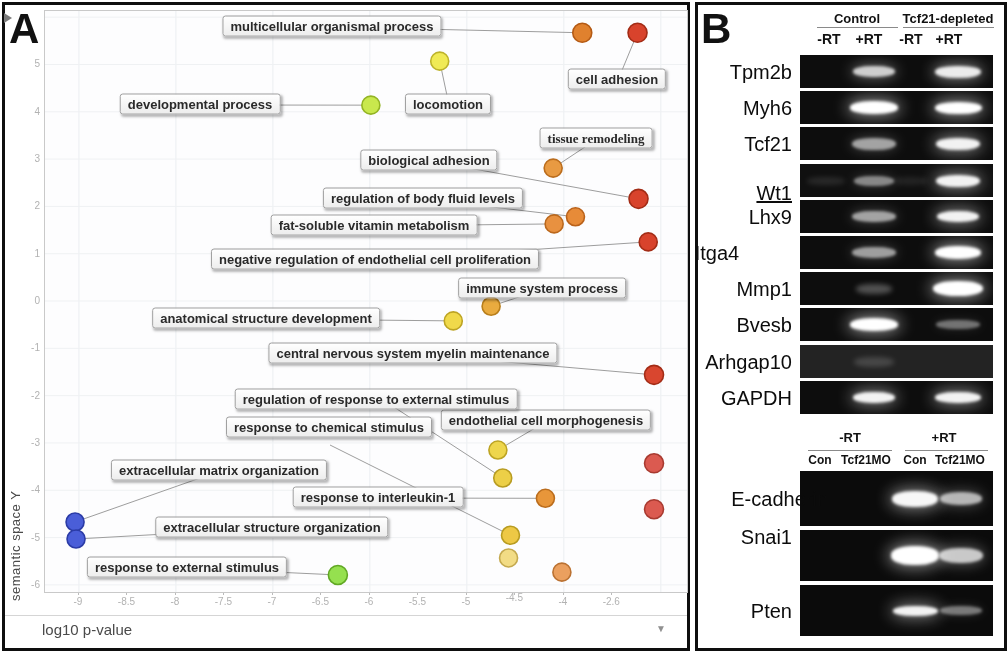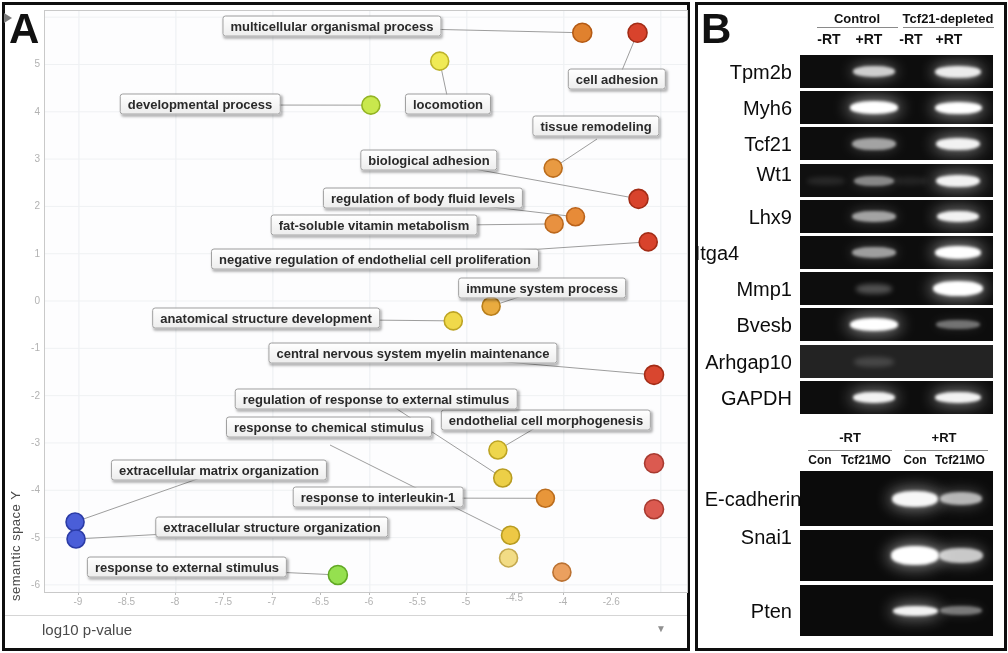--- a/index.html
+++ b/index.html
@@ -112,21 +112,21 @@
         <circle cx="609.0271903323263" cy="498.2027687296417" r="9.5" fill="#db5a50" stroke="#a83a30" stroke-width="1.6"></circle>
         <circle cx="463.55891238670694" cy="546.9348534201954" r="9" fill="#f2dc85" stroke="#c4a94e" stroke-width="1.6"></circle>
         <circle cx="516.8972809667674" cy="561.128664495114" r="9" fill="#eba05f" stroke="#bb7232" stroke-width="1.6"></circle>
       </svg>
   </div>
   <div id="labelsLayer">
       <div class="term-label" style="left: 332px; top: 26px; text-align: right;">multicellular organismal process</div>
       <div class="term-label" style="left: 617px; top: 79px;">cell adhesion</div>
       <div class="term-label" style="left: 448px; top: 104px;">locomotion</div>
       <div class="term-label" style="left: 200px; top: 104px;">developmental process</div>
-      <div class="term-label" style="left: 596px; top: 126px;">tissue remodeling</div>
+      <div class="term-label" style="left: 596px; top: 138px; font-family: Liberation Serif, serif;">tissue remodeling</div>
       <div class="term-label" style="left: 429px; top: 160px;">biological adhesion</div>
       <div class="term-label" style="left: 423px; top: 198px;">regulation of body fluid levels</div>
       <div class="term-label" style="left: 374px; top: 225px;">fat-soluble vitamin metabolism</div>
       <div class="term-label" style="left: 375px; top: 259px;">negative regulation of endothelial cell proliferation</div>
       <div class="term-label" style="left: 542px; top: 288px;">immune system process</div>
       <div class="term-label" style="left: 266px; top: 318px;">anatomical structure development</div>
       <div class="term-label" style="left: 413px; top: 353px;">central nervous system myelin maintenance</div>
       <div class="term-label" style="left: 546px; top: 420px;">endothelial cell morphogenesis</div>
       <div class="term-label" style="left: 376px; top: 399px;">regulation of response to external stimulus</div>
       <div class="term-label" style="left: 378px; top: 497px;">response to interleukin-1</div>
@@ -202,21 +202,21 @@
         <div class="band" style="left: 52px; top: 10.5px; width: 44px; height: 12px; opacity: 0.62; filter: blur(1.6px); box-shadow: rgba(255, 255, 255, 0.31) 0px 0px 11.58px 1.86px;"></div>
         <div class="band" style="left: 136px; top: 10.5px; width: 44px; height: 12px; opacity: 0.95; filter: blur(1.6px); box-shadow: rgba(255, 255, 255, 0.47) 0px 0px 14.55px 2.85px;"></div>
       </div>
       <div class="gene-label" style="left: 642px; top: 132.5px;">Tcf21</div>
       <div class="gel-row" style="left: 800px; top: 164px; width: 193px; height: 33px; background: rgb(16, 16, 16);">
         <div class="band" style="left: 7px; top: 12.5px; width: 38px; height: 8px; opacity: 0.1; filter: blur(2.5px);"></div>
         <div class="band" style="left: 54px; top: 11.5px; width: 40px; height: 10px; opacity: 0.5; filter: blur(1.6px); box-shadow: rgba(255, 255, 255, 0.25) 0px 0px 10.5px 1.5px;"></div>
         <div class="band" style="left: 92px; top: 12.5px; width: 36px; height: 8px; opacity: 0.08; filter: blur(2.5px);"></div>
         <div class="band" style="left: 136px; top: 10.5px; width: 44px; height: 12px; opacity: 0.95; filter: blur(1.6px); box-shadow: rgba(255, 255, 255, 0.47) 0px 0px 14.55px 2.85px;"></div>
       </div>
-      <div class="gene-label" style="left: 642px; top: 163px;">Wt1</div>
+      <div class="gene-label" style="left: 642px; top: 182px; text-decoration: underline;">Wt1</div>
       <div class="gel-row" style="left: 800px; top: 200px; width: 193px; height: 33px; background: rgb(13, 13, 13);">
         <div class="band" style="left: 52px; top: 11px; width: 44px; height: 11px; opacity: 0.62; filter: blur(1.6px); box-shadow: rgba(255, 255, 255, 0.31) 0px 0px 11.58px 1.86px;"></div>
         <div class="band" style="left: 137px; top: 11px; width: 42px; height: 11px; opacity: 0.95; filter: blur(1.6px); box-shadow: rgba(255, 255, 255, 0.47) 0px 0px 14.55px 2.85px;"></div>
       </div>
       <div class="gene-label" style="left: 642px; top: 205.5px;">Lhx9</div>
       <div class="gel-row" style="left: 800px; top: 236px; width: 193px; height: 33px; background: rgb(13, 13, 13);">
         <div class="band" style="left: 52px; top: 11px; width: 44px; height: 11px; opacity: 0.6; filter: blur(1.6px); box-shadow: rgba(255, 255, 255, 0.3) 0px 0px 11.4px 1.8px;"></div>
         <div class="band" style="left: 135px; top: 10px; width: 46px; height: 13px; opacity: 1; filter: blur(1.6px); box-shadow: rgba(255, 255, 255, 0.5) 0px 0px 15px 3px;"></div>
       </div>
       <div class="gene-label" style="left: 642px; top: 241.5px; text-align: center;">Itga4</div>
@@ -244,21 +244,21 @@
       <div class="grp-label" style="left: 944px; top: 430px;">+RT</div>
       <div class="grp-ul" style="left: 905px; top: 450px; width: 83px;"></div>
       <div class="sub-label" style="left: 820px; top: 453px;">Con</div>
       <div class="sub-label" style="left: 866px; top: 453px;">Tcf21MO</div>
       <div class="sub-label" style="left: 915px; top: 453px;">Con</div>
       <div class="sub-label" style="left: 960px; top: 453px;">Tcf21MO</div>
       <div class="gel-row" style="left: 800px; top: 471px; width: 193px; height: 55px; background: rgb(11, 11, 11);">
         <div class="band" style="left: 92px; top: 19.5px; width: 46px; height: 16px; opacity: 0.97; filter: blur(1.6px); box-shadow: rgba(255, 255, 255, 0.48) 0px 0px 14.73px 2.91px;"></div>
         <div class="band" style="left: 140px; top: 21px; width: 42px; height: 13px; opacity: 0.7; filter: blur(1.6px); box-shadow: rgba(255, 255, 255, 0.35) 0px 0px 12.3px 2.1px;"></div>
       </div>
-      <div class="gene-label" style="left: 678px; top: 487.5px; text-align: center;">E-cadherin</div>
+      <div class="gene-label" style="left: 678px; top: 487.5px;">E-cadherin</div>
       <div class="gel-row" style="left: 800px; top: 530px; width: 193px; height: 51px; background: rgb(11, 11, 11);">
         <div class="band" style="left: 91px; top: 16px; width: 48px; height: 19px; opacity: 1; filter: blur(1.6px); box-shadow: rgba(255, 255, 255, 0.5) 0px 0px 15px 3px;"></div>
         <div class="band" style="left: 139px; top: 18px; width: 44px; height: 15px; opacity: 0.78; filter: blur(1.6px); box-shadow: rgba(255, 255, 255, 0.39) 0px 0px 13.02px 2.34px;"></div>
       </div>
       <div class="gene-label" style="left: 642px; top: 526px;">Snai1</div>
       <div class="gel-row" style="left: 800px; top: 585px; width: 193px; height: 51px; background: rgb(11, 11, 11);">
         <div class="band" style="left: 92.5px; top: 20.5px; width: 45px; height: 10px; opacity: 0.95; filter: blur(1.6px); box-shadow: rgba(255, 255, 255, 0.47) 0px 0px 14.55px 2.85px;"></div>
         <div class="band" style="left: 140px; top: 21px; width: 42px; height: 9px; opacity: 0.45; filter: blur(1.6px); box-shadow: rgba(255, 255, 255, 0.23) 0px 0px 10.05px 1.35px;"></div>
       </div>
       <div class="gene-label" style="left: 642px; top: 599.5px;">Pten</div>

